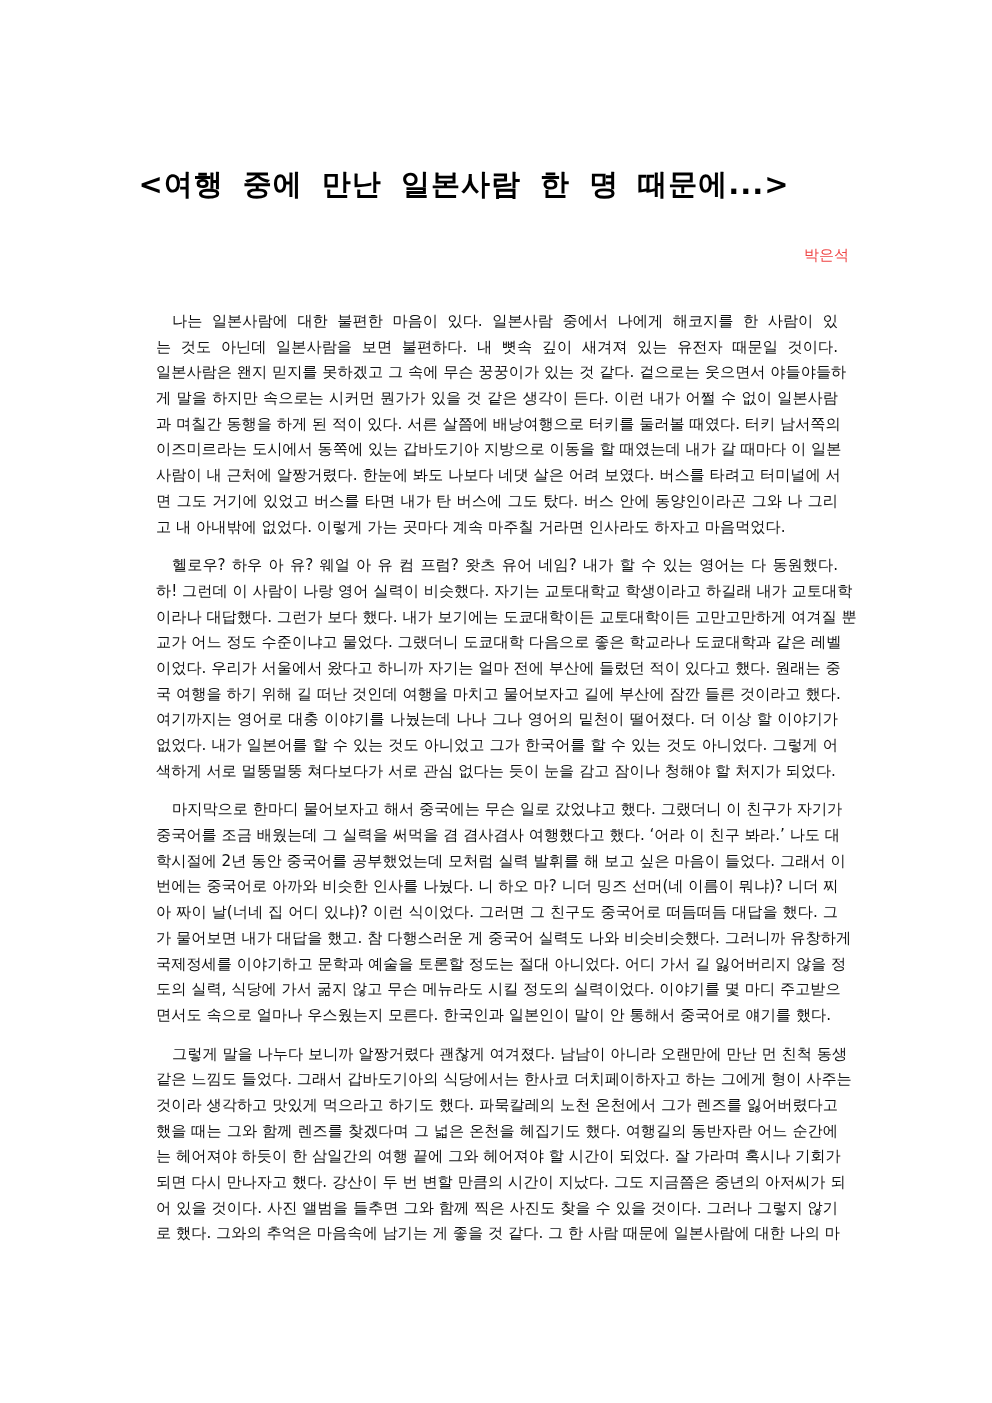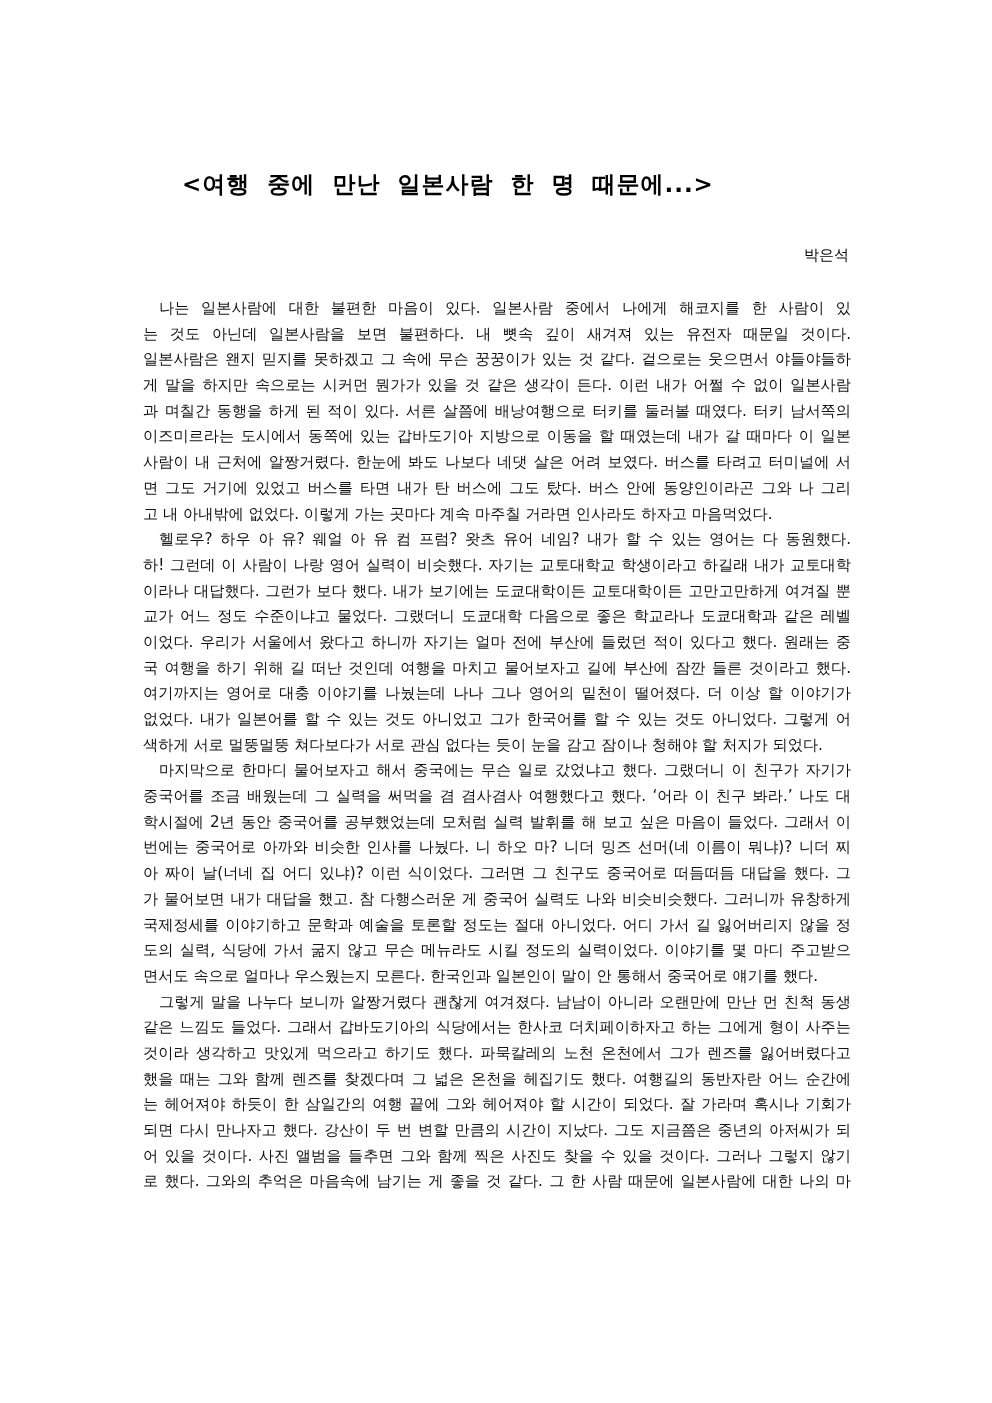--- a/index.html
+++ b/index.html
@@ -19,50 +19,50 @@
       position: absolute;
       left: 0;
       top: 0;
       width: 992px;
       height: 1403px;
       background: #ffffff;
     }
     .title {
       position: absolute;
       top: 162px;
-      left: 0;
+      left: 16px;
       width: 896px;
       text-align: center;
-      font-size: 23px;
+      font-size: 29px;
       font-weight: bold;
       letter-spacing: 1px;
       word-spacing: 8px;
       color: #000000;
       margin: 0;
       line-height: 44px;
     }
     .author {
       position: absolute;
       top: 244px;
       right: 143px;
       font-size: 15px;
-      color: #000000;
+      color: #ef4444;
       line-height: 22px;
     }
     .body-text {
       position: absolute;
       top: 296px;
       left: 143px;
       width: 708px;
       font-size: 15.2px;
       line-height: 25.7px;
       color: #111111;
     }
     .para {
-      margin: 0;
+      margin: 13px;
     }
     .line {
       display: block;
       text-align: justify;
       text-align-last: justify;
       white-space: nowrap;
       overflow: visible;
       height: 25.7px;
     }
     .line.last {

